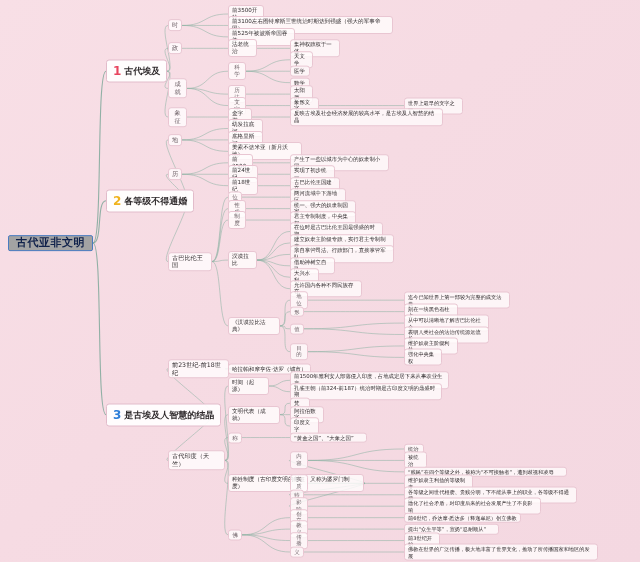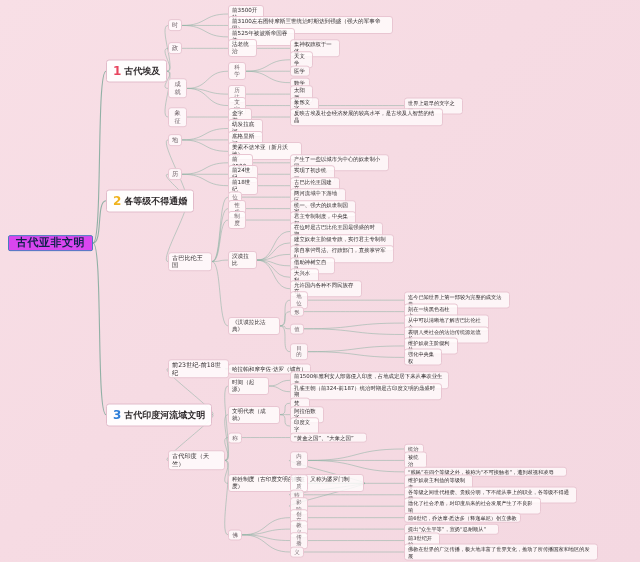--- a/index.html
+++ b/index.html
@@ -31,21 +31,21 @@
     border: 1px solid #e9c6d2;
     border-radius: 3px;
     color: #2f2a2c;
     line-height: 1.25;
     box-sizing: border-box;
     padding: 1px 3px;
     white-space: pre-wrap;
     transform: translateY(-50%);
   }
   .node.root {
-    background: #d946ef;
+    background: #a3a3a3;
     border: 1px solid #4a7cc0;
     color: #11224b;
     font-weight: bold;
     letter-spacing: 0.5px;
     padding: 0 7px;
     border-radius: 2px;
   }
   .node.main {
     background: rgba(255, 255, 255, 0.92);
     border: 1px solid #e2bccb;
@@ -217,21 +217,21 @@
       <div class="node lvl4 tiny" style="left: 290px; top: 300.17px; font-size: 5.4px; width: 17.8px;">地位</div>
       <div class="node lvl4" style="left: 404px; top: 300.17px; font-size: 5.2px; width: 105.8px;">迄今已知世界上第一部较为完整的成文法典</div>
       <div class="node lvl4 tiny" style="left: 290px; top: 311.617px; font-size: 5.4px; width: 14px;">形</div>
       <div class="node lvl4" style="left: 404px; top: 311.617px; font-size: 5.2px; width: 53.8px;">刻在一块黑色石柱上</div>
       <div class="node lvl4 tiny" style="left: 290px; top: 328.787px; font-size: 5.4px; width: 14px;">值</div>
       <div class="node lvl4" style="left: 404px; top: 323.064px; font-size: 5.2px; width: 85px;">从中可以清晰地了解古巴比伦社会</div>
       <div class="node lvl4" style="left: 404px; top: 334.511px; font-size: 5.2px; width: 85px;">表明人类社会的法治传统源远流长</div>
       <div class="node lvl4 tiny" style="left: 290px; top: 351.681px; font-size: 5.4px; width: 17.8px;">目的</div>
       <div class="node lvl4" style="left: 404px; top: 345.957px; font-size: 5.2px; width: 53.8px;">维护奴隶主阶级利益</div>
       <div class="node lvl4" style="left: 404px; top: 357.404px; font-size: 5.2px; width: 38.2px;">强化中央集权</div>
-      <div class="node main" style="left: 106px; top: 414.638px; font-size: 9px;"><span class="num" style="color: rgb(47, 126, 216);">3</span><span>古代印度河流域文明</span></div>
+      <div class="node main" style="left: 106px; top: 414.638px; font-size: 9px;"><span class="num" style="color: rgb(47, 126, 216);">3</span><span>是古埃及人智慧的结晶</span></div>
       <div class="node lvl2" style="left: 168px; top: 368.851px; font-size: 6.2px; width: 61.25px;">前23世纪-前18世纪</div>
       <div class="node lvl3" style="left: 228px; top: 368.851px; font-size: 5.6px; width: 82.88px;">哈拉帕和摩亨佐·达罗（城市）</div>
       <div class="node lvl2" style="left: 168px; top: 460.426px; font-size: 6.2px; width: 56.6px;">古代印度（天竺）</div>
       <div class="node lvl3" style="left: 228px; top: 386.021px; font-size: 5.6px; width: 40.6px;">时间（起源）</div>
       <div class="node lvl4" style="left: 290px; top: 380.298px; font-size: 5.4px; width: 159.28px;">前1500年雅利安人部落侵入印度，占地成定居下来从事农业生产</div>
       <div class="node lvl4" style="left: 290px; top: 391.745px; font-size: 5.4px; width: 151.99px;">孔雀王朝（前324-前187）统治时期是古印度文明的鼎盛时期</div>
       <div class="node lvl3" style="left: 228px; top: 414.638px; font-size: 5.6px; width: 51.8px;">文明代表（成就）</div>
       <div class="node lvl4" style="left: 290px; top: 403.191px; font-size: 5.4px; width: 20px;">梵</div>
       <div class="node lvl4" style="left: 290px; top: 414.638px; font-size: 5.4px; width: 34px;">阿拉伯数字</div>
       <div class="node lvl4" style="left: 290px; top: 426.085px; font-size: 5.4px; width: 28.6px;">印度文字</div>

